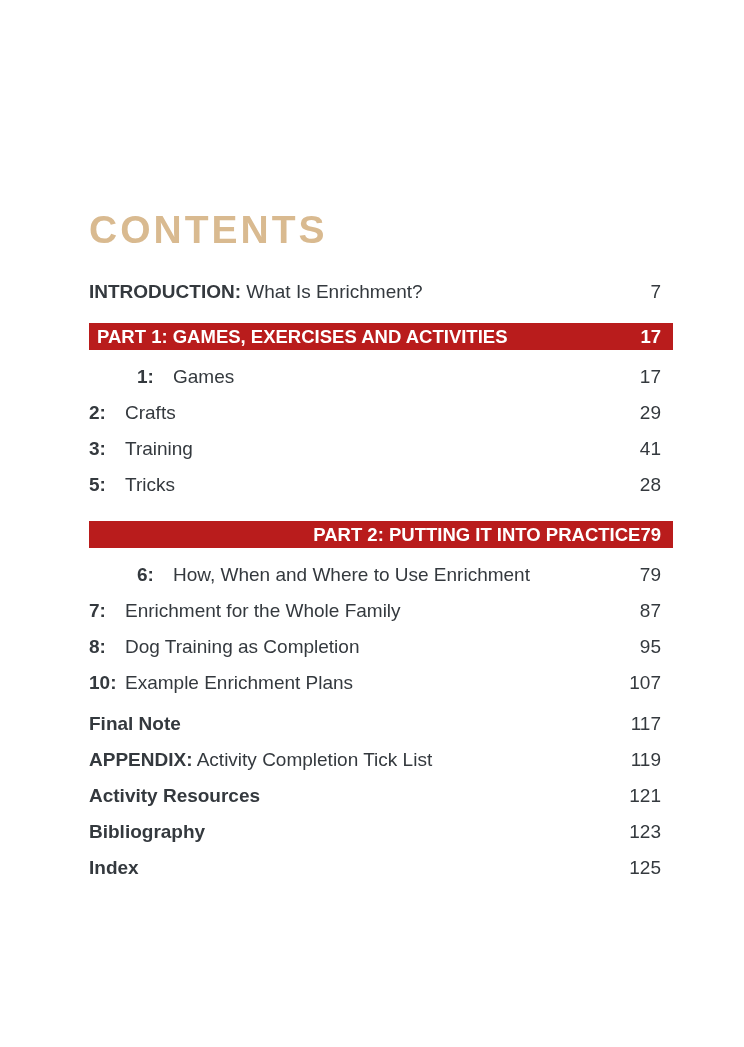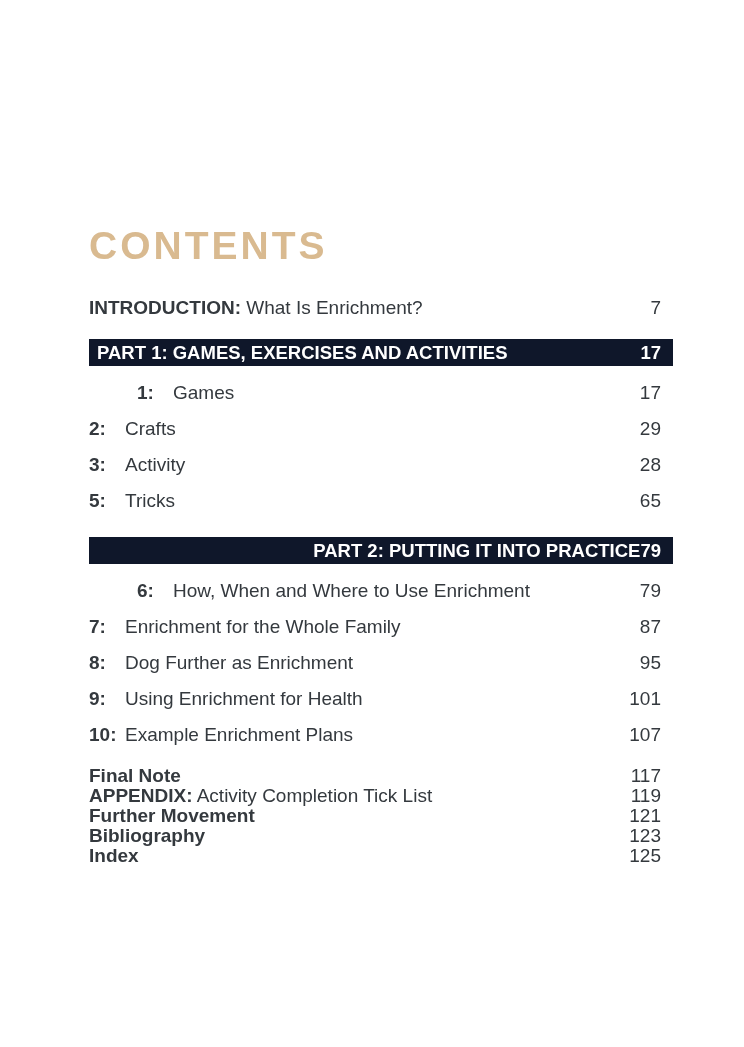--- a/index.html
+++ b/index.html
@@ -8,21 +8,21 @@
     width: 744px;
     height: 1047px;
     position: relative;
     font-family: "Liberation Sans", "DejaVu Sans", sans-serif;
     color: #34393e;
     overflow: hidden;
   }
   .page-content {
     position: absolute;
     left: 89px;
-    top: 16px;
+    top: 0;
     width: 584px;
   }
   .contents-title {
     margin-top: 210px;
     font-size: 39px;
     line-height: 1;
     font-weight: bold;
     letter-spacing: 3px;
     color: #d9ba90;
   }
@@ -36,40 +36,40 @@
   }
   .intro-row { margin-top: 33px; }
   .row-label-bold { font-weight: bold; }
   .pagenum {
     font-weight: normal;
     white-space: nowrap;
   }
   .part-bar {
     margin-top: 21px;
     height: 27px;
-    background: #0f172a;
+    background: #b91c1c;
     color: #ffffff;
     display: flex;
     justify-content: space-between;
     align-items: center;
     padding-left: 8px;
     padding-right: 12px;
     font-size: 18.5px;
     font-weight: bold;
   }
   .part-bar .pagenum { font-weight: bold; }
   .part-bar-2 { margin-top: 26px; text-align: right; }
   .chapter-row { margin-top: 16px; }
   .chapter-row.first { margin-top: 17px; margin-left: 48px; }
   .chapter-num {
     display: inline-block;
     width: 36px;
     font-weight: bold;
   }
-  .back-row { }
+  .back-row { margin-top: 16px; }
   .back-row.first { margin-top: 21px; gap: 9px; }
   .back-label { font-weight: bold; }
   .row-text { flex: 1; }
 </style>
 </head>
 <body>
 
 <div class="page-content">
 
   <h1 class="contents-title">CONTENTS</h1>
@@ -86,64 +86,60 @@
 
   <div class="toc-row chapter-row first">
     <div class="row-text"><span class="chapter-num">1:</span><span>Games</span></div>
     <span class="pagenum">17</span>
   </div>
   <div class="toc-row chapter-row">
     <div class="row-text"><span class="chapter-num">2:</span><span>Crafts</span></div>
     <span class="pagenum">29</span>
   </div>
   <div class="toc-row chapter-row">
-    <div class="row-text"><span class="chapter-num">3:</span><span>Activity</span></div>
-    <span class="pagenum">28</span>
+    <div class="row-text"><span class="chapter-num">3:</span><span>Training</span></div>
+    <span class="pagenum">41</span>
   </div>
   <div class="toc-row chapter-row">
     <div class="row-text"><span class="chapter-num">5:</span><span>Tricks</span></div>
-    <span class="pagenum">65</span>
+    <span class="pagenum">28</span>
   </div>
 
   <div class="part-bar part-bar-2">
     <div class="row-text"><span>PART 2:</span> <span>PUTTING IT INTO PRACTICE</span></div>
     <span class="pagenum">79</span>
   </div>
 
   <div class="toc-row chapter-row first">
     <div class="row-text"><span class="chapter-num">6:</span><span>How, When and Where to Use Enrichment</span></div>
     <span class="pagenum">79</span>
   </div>
   <div class="toc-row chapter-row">
     <div class="row-text"><span class="chapter-num">7:</span><span>Enrichment for the Whole Family</span></div>
     <span class="pagenum">87</span>
   </div>
   <div class="toc-row chapter-row">
-    <div class="row-text"><span class="chapter-num">8:</span><span>Dog Further as Enrichment</span></div>
+    <div class="row-text"><span class="chapter-num">8:</span><span>Dog Training as Completion</span></div>
     <span class="pagenum">95</span>
-  </div>
-  <div class="toc-row chapter-row">
-    <div class="row-text"><span class="chapter-num">9:</span><span>Using Enrichment for Health</span></div>
-    <span class="pagenum">101</span>
   </div>
   <div class="toc-row chapter-row">
     <div class="row-text"><span class="chapter-num">10:</span><span>Example Enrichment Plans</span></div>
     <span class="pagenum">107</span>
   </div>
 
   <div class="toc-row back-row first">
     <div class="row-text"><span class="back-label">Final Note</span><span></span></div>
     <span class="pagenum">117</span>
   </div>
   <div class="toc-row back-row">
     <div class="row-text"><span class="back-label">APPENDIX:</span><span> Activity Completion Tick List</span></div>
     <span class="pagenum">119</span>
   </div>
   <div class="toc-row back-row">
-    <div class="row-text"><span class="back-label">Further Movement</span><span></span></div>
+    <div class="row-text"><span class="back-label">Activity Resources</span><span></span></div>
     <span class="pagenum">121</span>
   </div>
   <div class="toc-row back-row">
     <div class="row-text"><span class="back-label">Bibliography</span><span></span></div>
     <span class="pagenum">123</span>
   </div>
   <div class="toc-row back-row">
     <div class="row-text"><span class="back-label">Index</span><span></span></div>
     <span class="pagenum">125</span>
   </div>

